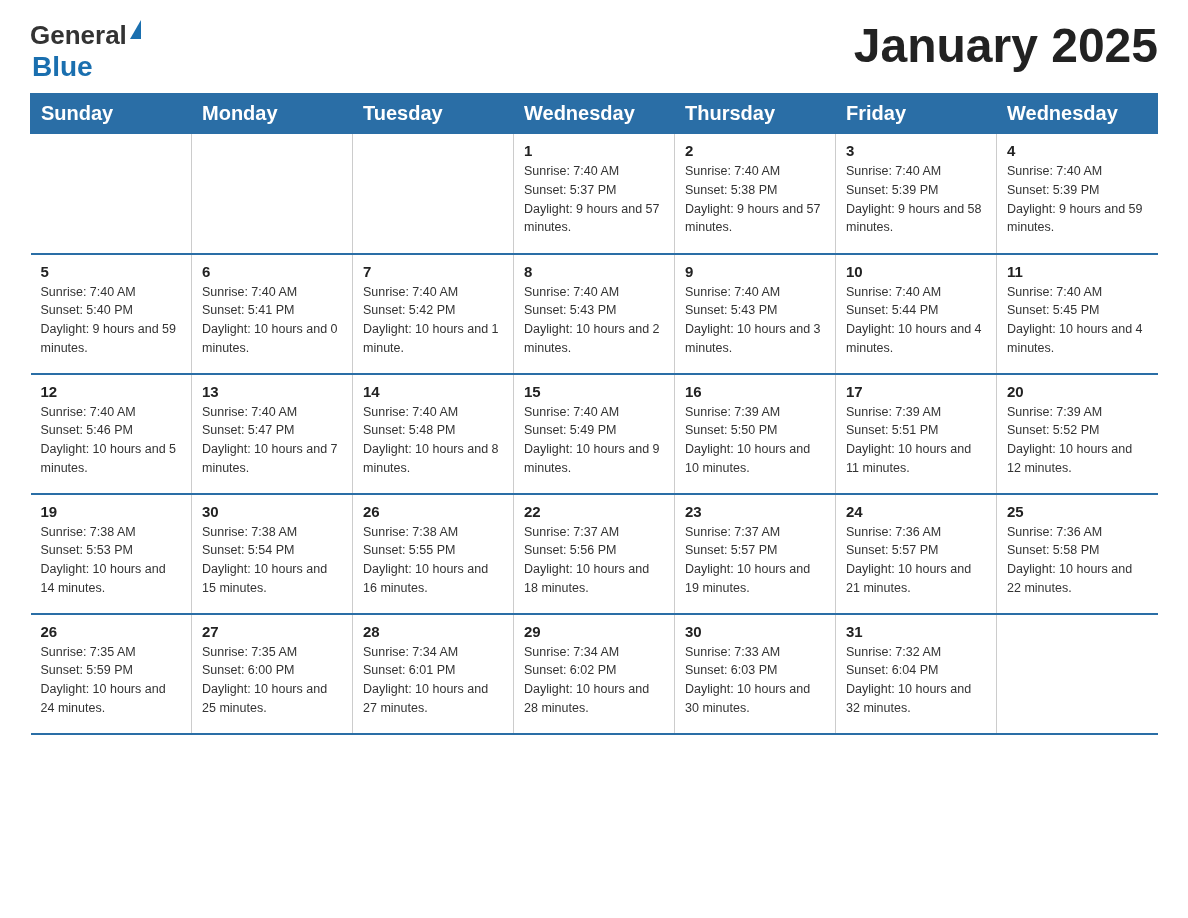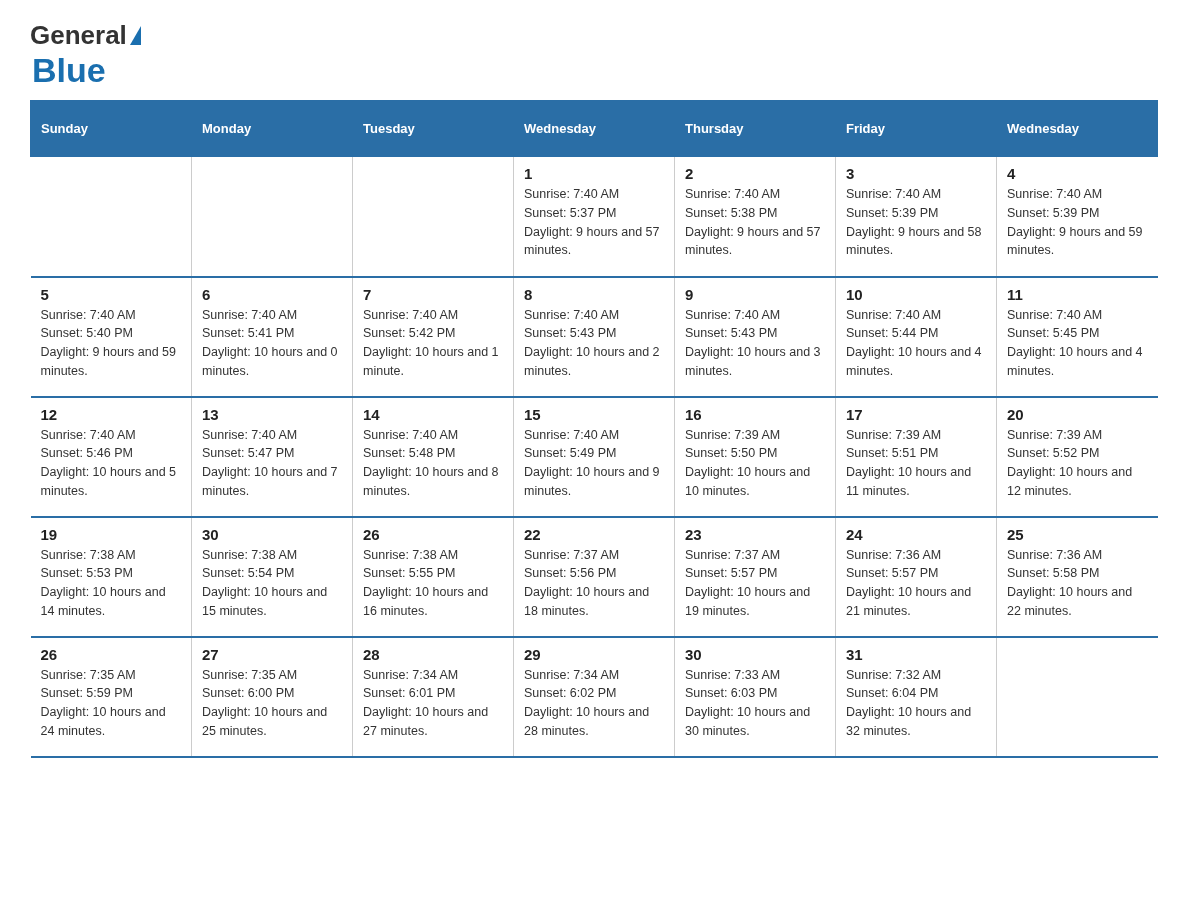--- a/index.html
+++ b/index.html
@@ -20,21 +20,21 @@
       display: flex;
       align-items: center;
       gap: 0;
     }
     .logo-text-general {
       font-size: 26px;
       font-weight: bold;
       color: #333;
     }
     .logo-text-blue {
-      font-size: 34px;
+      font-size: 28px;
       font-weight: bold;
       color: #1a6faf;
     }
     .title-area {
       text-align: right;
     }
     .month-title {
       font-size: 48px;
       font-weight: bold;
       color: #222;
@@ -48,23 +48,23 @@
     .calendar {
       width: 100%;
       border-collapse: collapse;
       margin-top: 10px;
     }
     .calendar thead tr {
       background-color: #2a6ea6;
     }
     .calendar thead th {
       color: #fff;
-      font-size: 13px;
+      font-size: 20px;
       font-weight: 600;
-      padding: 20px 10px;
+      padding: 8px 10px;
       text-align: left;
       border: 1px solid #2a6ea6;
     }
     .calendar tbody tr {
       border-bottom: 2px solid #2a6ea6;
     }
     .calendar tbody td {
       vertical-align: top;
       padding: 8px 10px;
       border-right: 1px solid #ccc;
@@ -92,30 +92,31 @@
     .empty-cell {
       background: #fff;
     }
   </style>
 </head>
 <body>
 
 <div class="header">
   <div class="logo">
     <div style="display:flex; flex-direction:column; align-items:flex-start;">
-      <div style="display:flex; align-items:center;">
+      <div style="display:flex; align-items:flex-start;">
         <span class="logo-text-general">General</span>
         <div style="display:flex; flex-direction:column; align-items:center; margin-left:3px;">
           <div style="width:0;height:0;border-left:11px solid transparent;border-right:0px solid transparent;border-bottom:19px solid #1a6faf; margin-bottom:1px;"></div>
         </div>
       </div>
       <span class="logo-text-blue" style="margin-left:2px;">Blue</span>
     </div>
   </div>
   <div class="title-area">
+    <div class="month-title">January 2025</div>
   </div>
 </div>
 
 <table class="calendar">
   <thead>
     <tr>
     <th>Sunday</th>
         <th>Monday</th>
         <th>Tuesday</th>
         <th>Wednesday</th>

